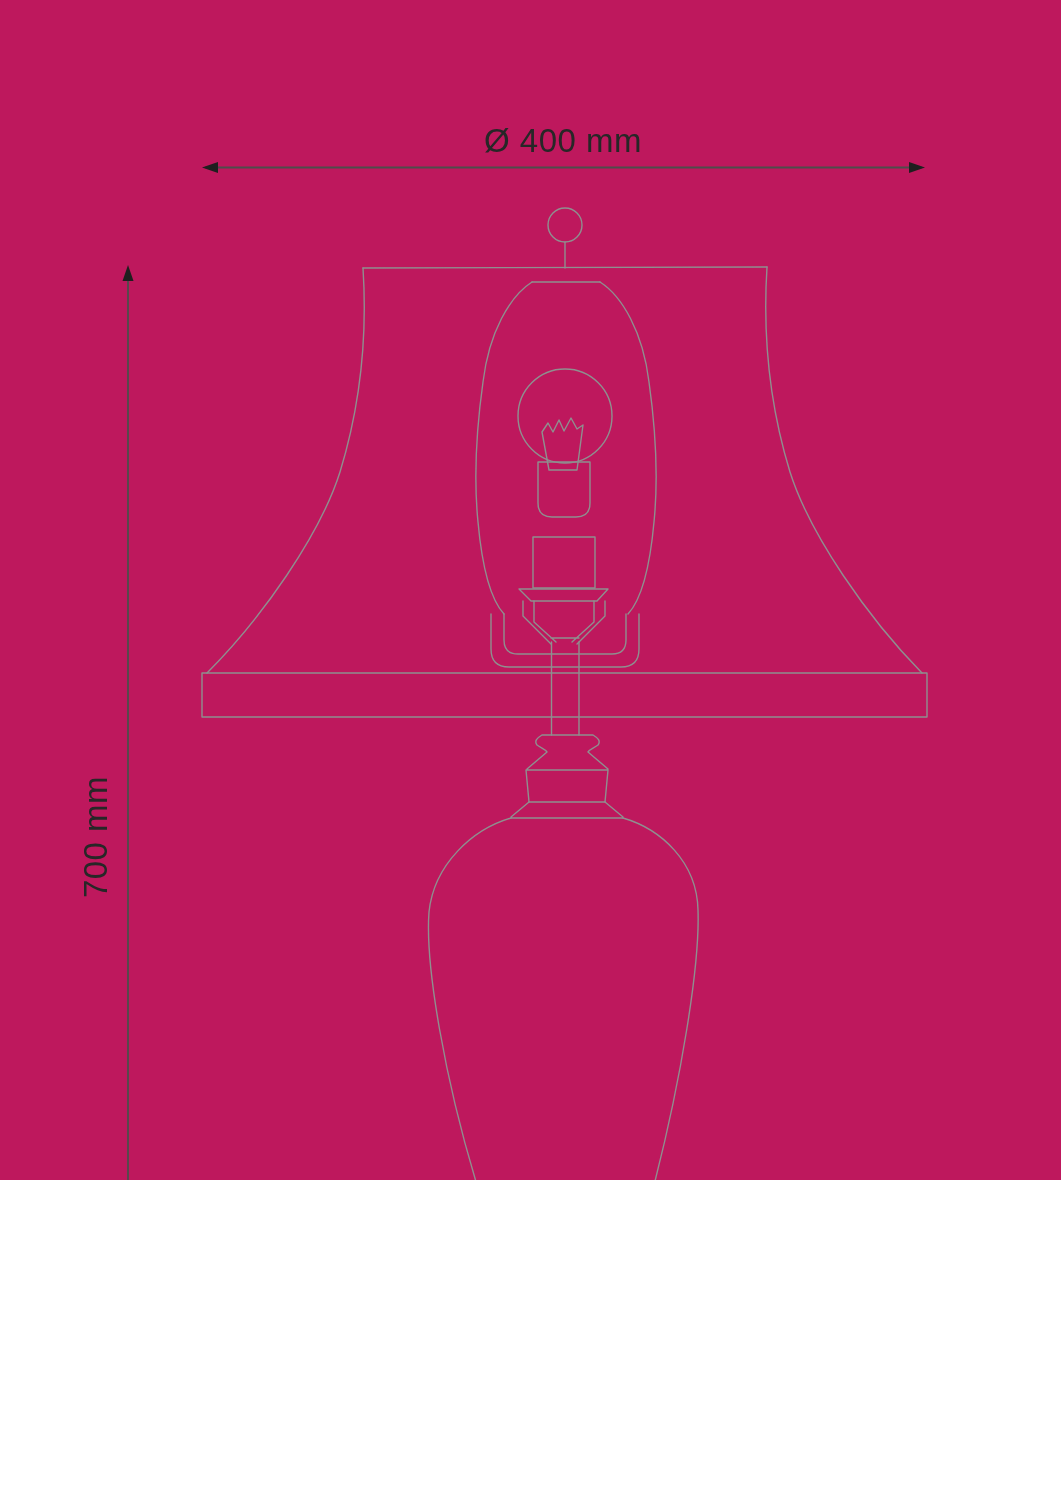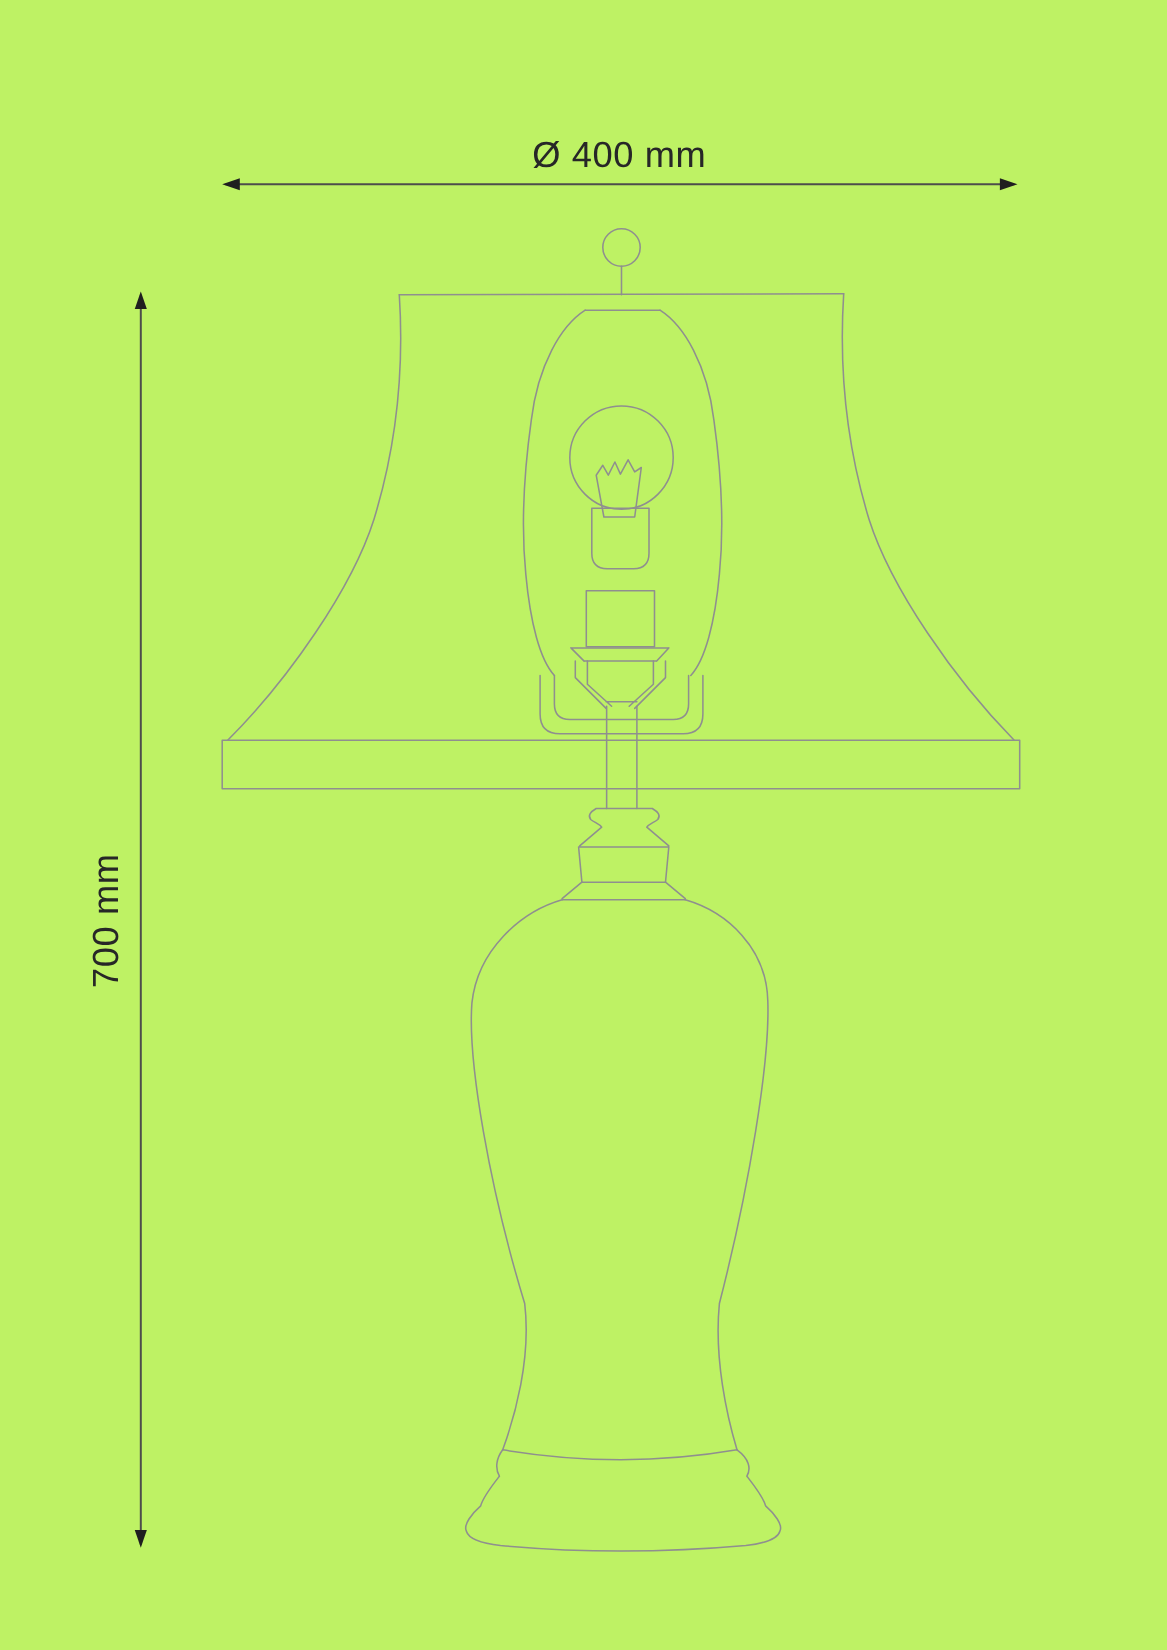--- a/index.html
+++ b/index.html
@@ -3,22 +3,22 @@
 <meta charset="utf-8">
 <style>
   html, body {
     margin: 0;
     padding: 0;
     background: #ffffff;
   }
   .canvas {
     position: relative;
     width: 1061px;
-    height: 1500px;
-    background: #bef264;
+    height: 1180px;
+    background: #be185d;
     overflow: hidden;
     font-family: "Liberation Sans", sans-serif;
   }
   svg { display: block; }
   svg text {
     font-family: "Liberation Sans", sans-serif;
     font-size: 33px;
     letter-spacing: 0.5px;
   }
 </style>

